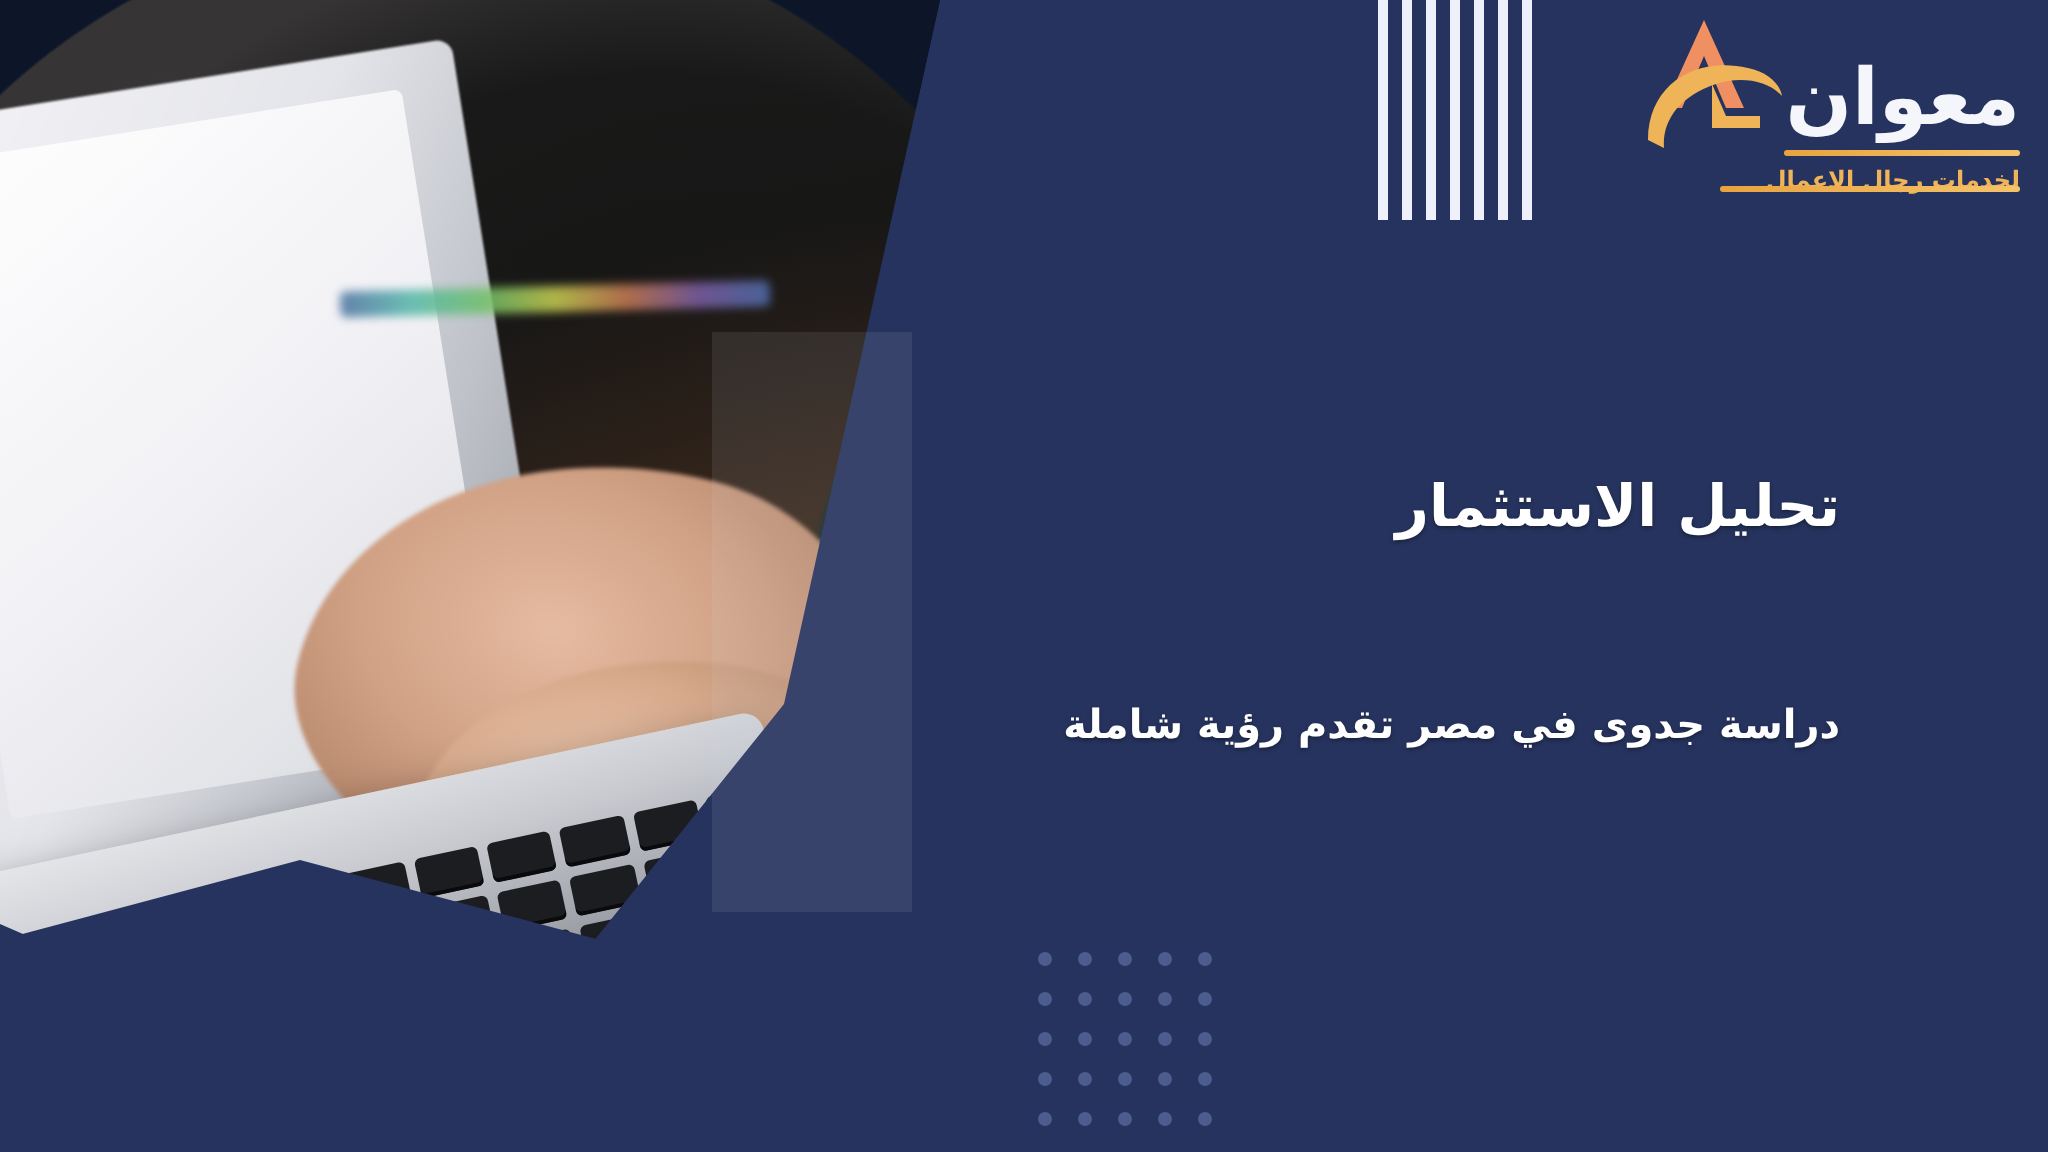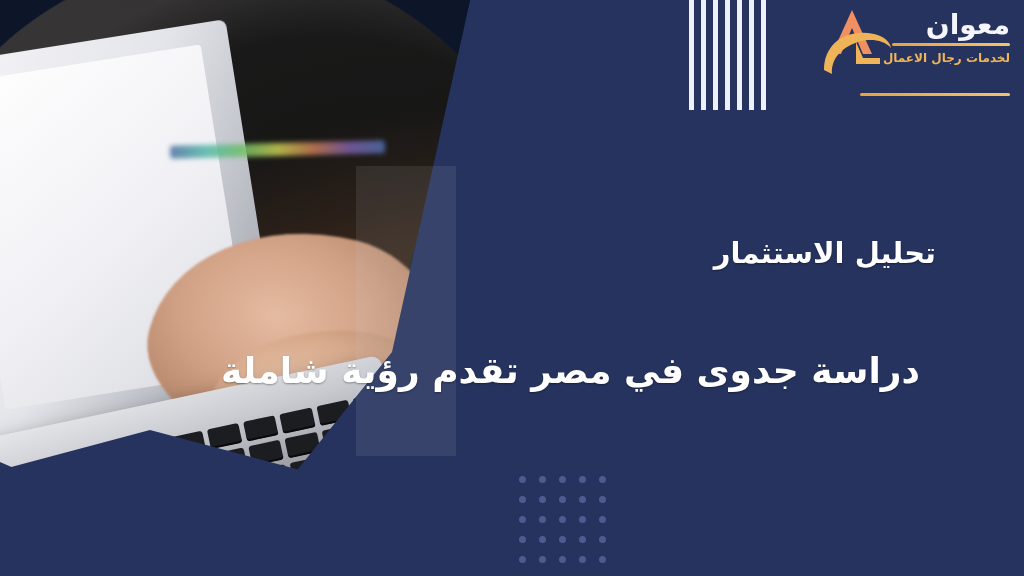--- a/index.html
+++ b/index.html
@@ -135,46 +135,46 @@
   .dots i{display:block;width:7px;height:7px;border-radius:50%;background:#4d5c8f;}
 
   
   .logo{
     position:absolute;right:14px;top:6px;
     width:196px;height:92px;
   }
   .logo-mark{position:absolute;left:4px;top:2px;width:74px;height:72px;}
   .logo-right{position:absolute;right:0;top:4px;width:118px;text-align:right;}
   .logo-word{
-    font-size:28px;font-weight:700;color:#f4f6fb;letter-spacing:1px;
-    line-height:1.05;direction:rtl;
+    font-size:39px;font-weight:700;color:#f4f6fb;letter-spacing:1px;
+    line-height:1.05;direction:rtl;margin-top:20px;
   }
   .logo-rule{
     height:3px;background:linear-gradient(90deg,#e8a33f,#f5c36b);
     margin:4px 0 5px 0;border-radius:2px;
   }
   .logo-tag{
     font-size:12px;font-weight:700;color:#f0b košík;
     color:#efb457;direction:rtl;letter-spacing:.2px;white-space:nowrap;
   }
   .logo-rule2{
     position:absolute;right:0;bottom:2px;width:150px;height:3px;
     background:linear-gradient(90deg,#e8a33f,#f5c36b);border-radius:2px;
   }
 
   
   .title{
-    position:absolute;right:88px;top:236px;
+    position:absolute;right:104px;top:236px;
     color:#ffffff;font-size:29px;font-weight:700;
     direction:rtl;white-space:nowrap;letter-spacing:.3px;
     text-shadow:0 1px 2px rgba(0,0,0,.35);
   }
   .subtitle{
     position:absolute;right:104px;top:350px;
-    color:#ffffff;font-size:36px;font-weight:700;
+    color:#ffffff;font-size:20px;font-weight:700;
     direction:rtl;white-space:nowrap;letter-spacing:.2px;
     text-shadow:0 1px 2px rgba(0,0,0,.35);
   }
 </style>
 </head>
 <body>
 
 <div class="stage">
 
   <div class="photo-clip">

